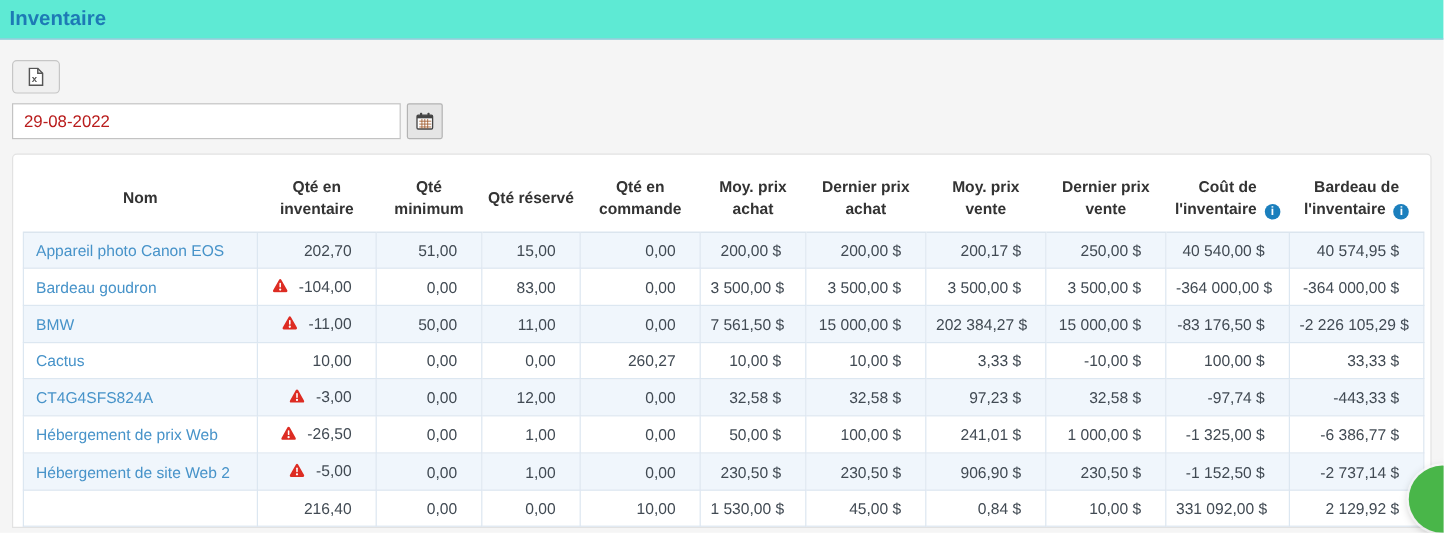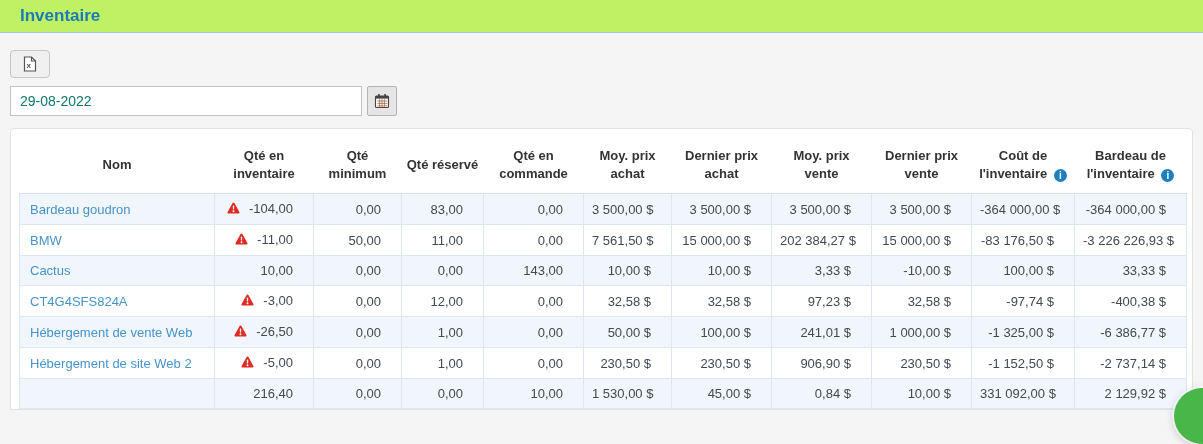--- a/index.html
+++ b/index.html
@@ -4,37 +4,37 @@
 <style>
   * { box-sizing: border-box; }
   html,body { margin:0; padding:0; }
   body {
     width:1203px; height:444px; overflow:hidden; position:relative;
     background:#f5f5f5;
     font-family:"Liberation Sans", sans-serif;
   }
   
   .topbar {
-    height:33px; background:#bef264; border-bottom:1px solid #a6c6de;
-    display:flex; align-items:center; padding:0 20px;
+    height:33px; background:#5eead4; border-bottom:1px solid #a6c6de;
+    display:flex; align-items:center; padding:0 8px;
   }
   .page-title { font-size:17px; font-weight:700; color:#1d7ab5; margin:0; }
 
   
   .export-btn {
     display:inline-flex; align-items:center; gap:7px;
     margin:17px 0 0 10px; padding:5px 12px;
     background:#f0f0f0; border:1px solid #c6c6c6; border-radius:4px;
     font-size:13px; color:#4a4a4a; cursor:pointer;
     font-family:"Liberation Sans", sans-serif;
   }
   .date-row { display:flex; align-items:center; gap:5px; margin:8px 0 0 10px; }
   .date-input {
-    width:352px; height:30px; border:1px solid #c3c3c3; background:#fff;
-    padding:0 9px; font-size:14px; color:#0f766e;
+    width:324px; height:30px; border:1px solid #c3c3c3; background:#fff;
+    padding:0 9px; font-size:14px; color:#b91c1c;
     font-family:"Liberation Sans", sans-serif;
   }
   .cal-btn {
     width:30px; height:30px; background:#e5e5e5; border:1px solid #b3b3b3;
     border-radius:2px; display:flex; align-items:center; justify-content:center;
     cursor:pointer;
   }
 
   
   .panel {
@@ -132,20 +132,33 @@
           <th><span>Moy. prix achat</span></th>
           <th><span>Dernier prix achat</span></th>
           <th><span>Moy. prix vente</span></th>
           <th><span>Dernier prix vente</span></th>
           <th><span>Coût de l'inventaire</span> <span class="info-icon">i</span></th>
           <th><span>Bardeau de l'inventaire</span> <span class="info-icon">i</span></th>
         </tr>
     </thead>
     <tbody>
         <tr>
+          <td class="name-cell"><a class="product-link">Appareil photo Canon EOS</a></td>
+          <td>202,70</td>
+          <td>51,00</td>
+          <td>15,00</td>
+          <td>0,00</td>
+          <td>200,00 $</td>
+          <td>200,00 $</td>
+          <td>200,17 $</td>
+          <td>250,00 $</td>
+          <td>40 540,00 $</td>
+          <td>40 574,95 $</td>
+        </tr>
+        <tr>
           <td class="name-cell"><a class="product-link">Bardeau goudron</a></td>
           <td><span class="warn-icon"><svg width="13" height="12" viewBox="0 0 13 12">
                 <path d="M5.6 1.1 c.4-.75 1.4-.75 1.8 0 l5 8.8 c.4.72-.1 1.6-.9 1.6 H1.5 c-.8 0-1.3-.88-.9-1.6 z" fill="#dd2c23"></path>
                 <rect x="5.85" y="3.6" width="1.3" height="4" rx="0.6" fill="#fff"></rect>
                 <circle cx="6.5" cy="9.3" r="0.95" fill="#fff"></circle>
               </svg></span>-104,00</td>
           <td>0,00</td>
           <td>83,00</td>
           <td>0,00</td>
           <td>3 500,00 $</td>
@@ -163,28 +176,28 @@
                 <circle cx="6.5" cy="9.3" r="0.95" fill="#fff"></circle>
               </svg></span>-11,00</td>
           <td>50,00</td>
           <td>11,00</td>
           <td>0,00</td>
           <td>7 561,50 $</td>
           <td>15 000,00 $</td>
           <td>202 384,27 $</td>
           <td>15 000,00 $</td>
           <td>-83 176,50 $</td>
-          <td>-3 226 226,93 $</td>
+          <td>-2 226 105,29 $</td>
         </tr>
         <tr>
           <td class="name-cell"><a class="product-link">Cactus</a></td>
           <td>10,00</td>
           <td>0,00</td>
           <td>0,00</td>
-          <td>143,00</td>
+          <td>260,27</td>
           <td>10,00 $</td>
           <td>10,00 $</td>
           <td>3,33 $</td>
           <td>-10,00 $</td>
           <td>100,00 $</td>
           <td>33,33 $</td>
         </tr>
         <tr>
           <td class="name-cell"><a class="product-link">CT4G4SFS824A</a></td>
           <td><span class="warn-icon"><svg width="13" height="12" viewBox="0 0 13 12">
@@ -193,24 +206,24 @@
                 <circle cx="6.5" cy="9.3" r="0.95" fill="#fff"></circle>
               </svg></span>-3,00</td>
           <td>0,00</td>
           <td>12,00</td>
           <td>0,00</td>
           <td>32,58 $</td>
           <td>32,58 $</td>
           <td>97,23 $</td>
           <td>32,58 $</td>
           <td>-97,74 $</td>
-          <td>-400,38 $</td>
-        </tr>
-        <tr>
-          <td class="name-cell"><a class="product-link">Hébergement de vente Web</a></td>
+          <td>-443,33 $</td>
+        </tr>
+        <tr>
+          <td class="name-cell"><a class="product-link">Hébergement de prix Web</a></td>
           <td><span class="warn-icon"><svg width="13" height="12" viewBox="0 0 13 12">
                 <path d="M5.6 1.1 c.4-.75 1.4-.75 1.8 0 l5 8.8 c.4.72-.1 1.6-.9 1.6 H1.5 c-.8 0-1.3-.88-.9-1.6 z" fill="#dd2c23"></path>
                 <rect x="5.85" y="3.6" width="1.3" height="4" rx="0.6" fill="#fff"></rect>
                 <circle cx="6.5" cy="9.3" r="0.95" fill="#fff"></circle>
               </svg></span>-26,50</td>
           <td>0,00</td>
           <td>1,00</td>
           <td>0,00</td>
           <td>50,00 $</td>
           <td>100,00 $</td>

